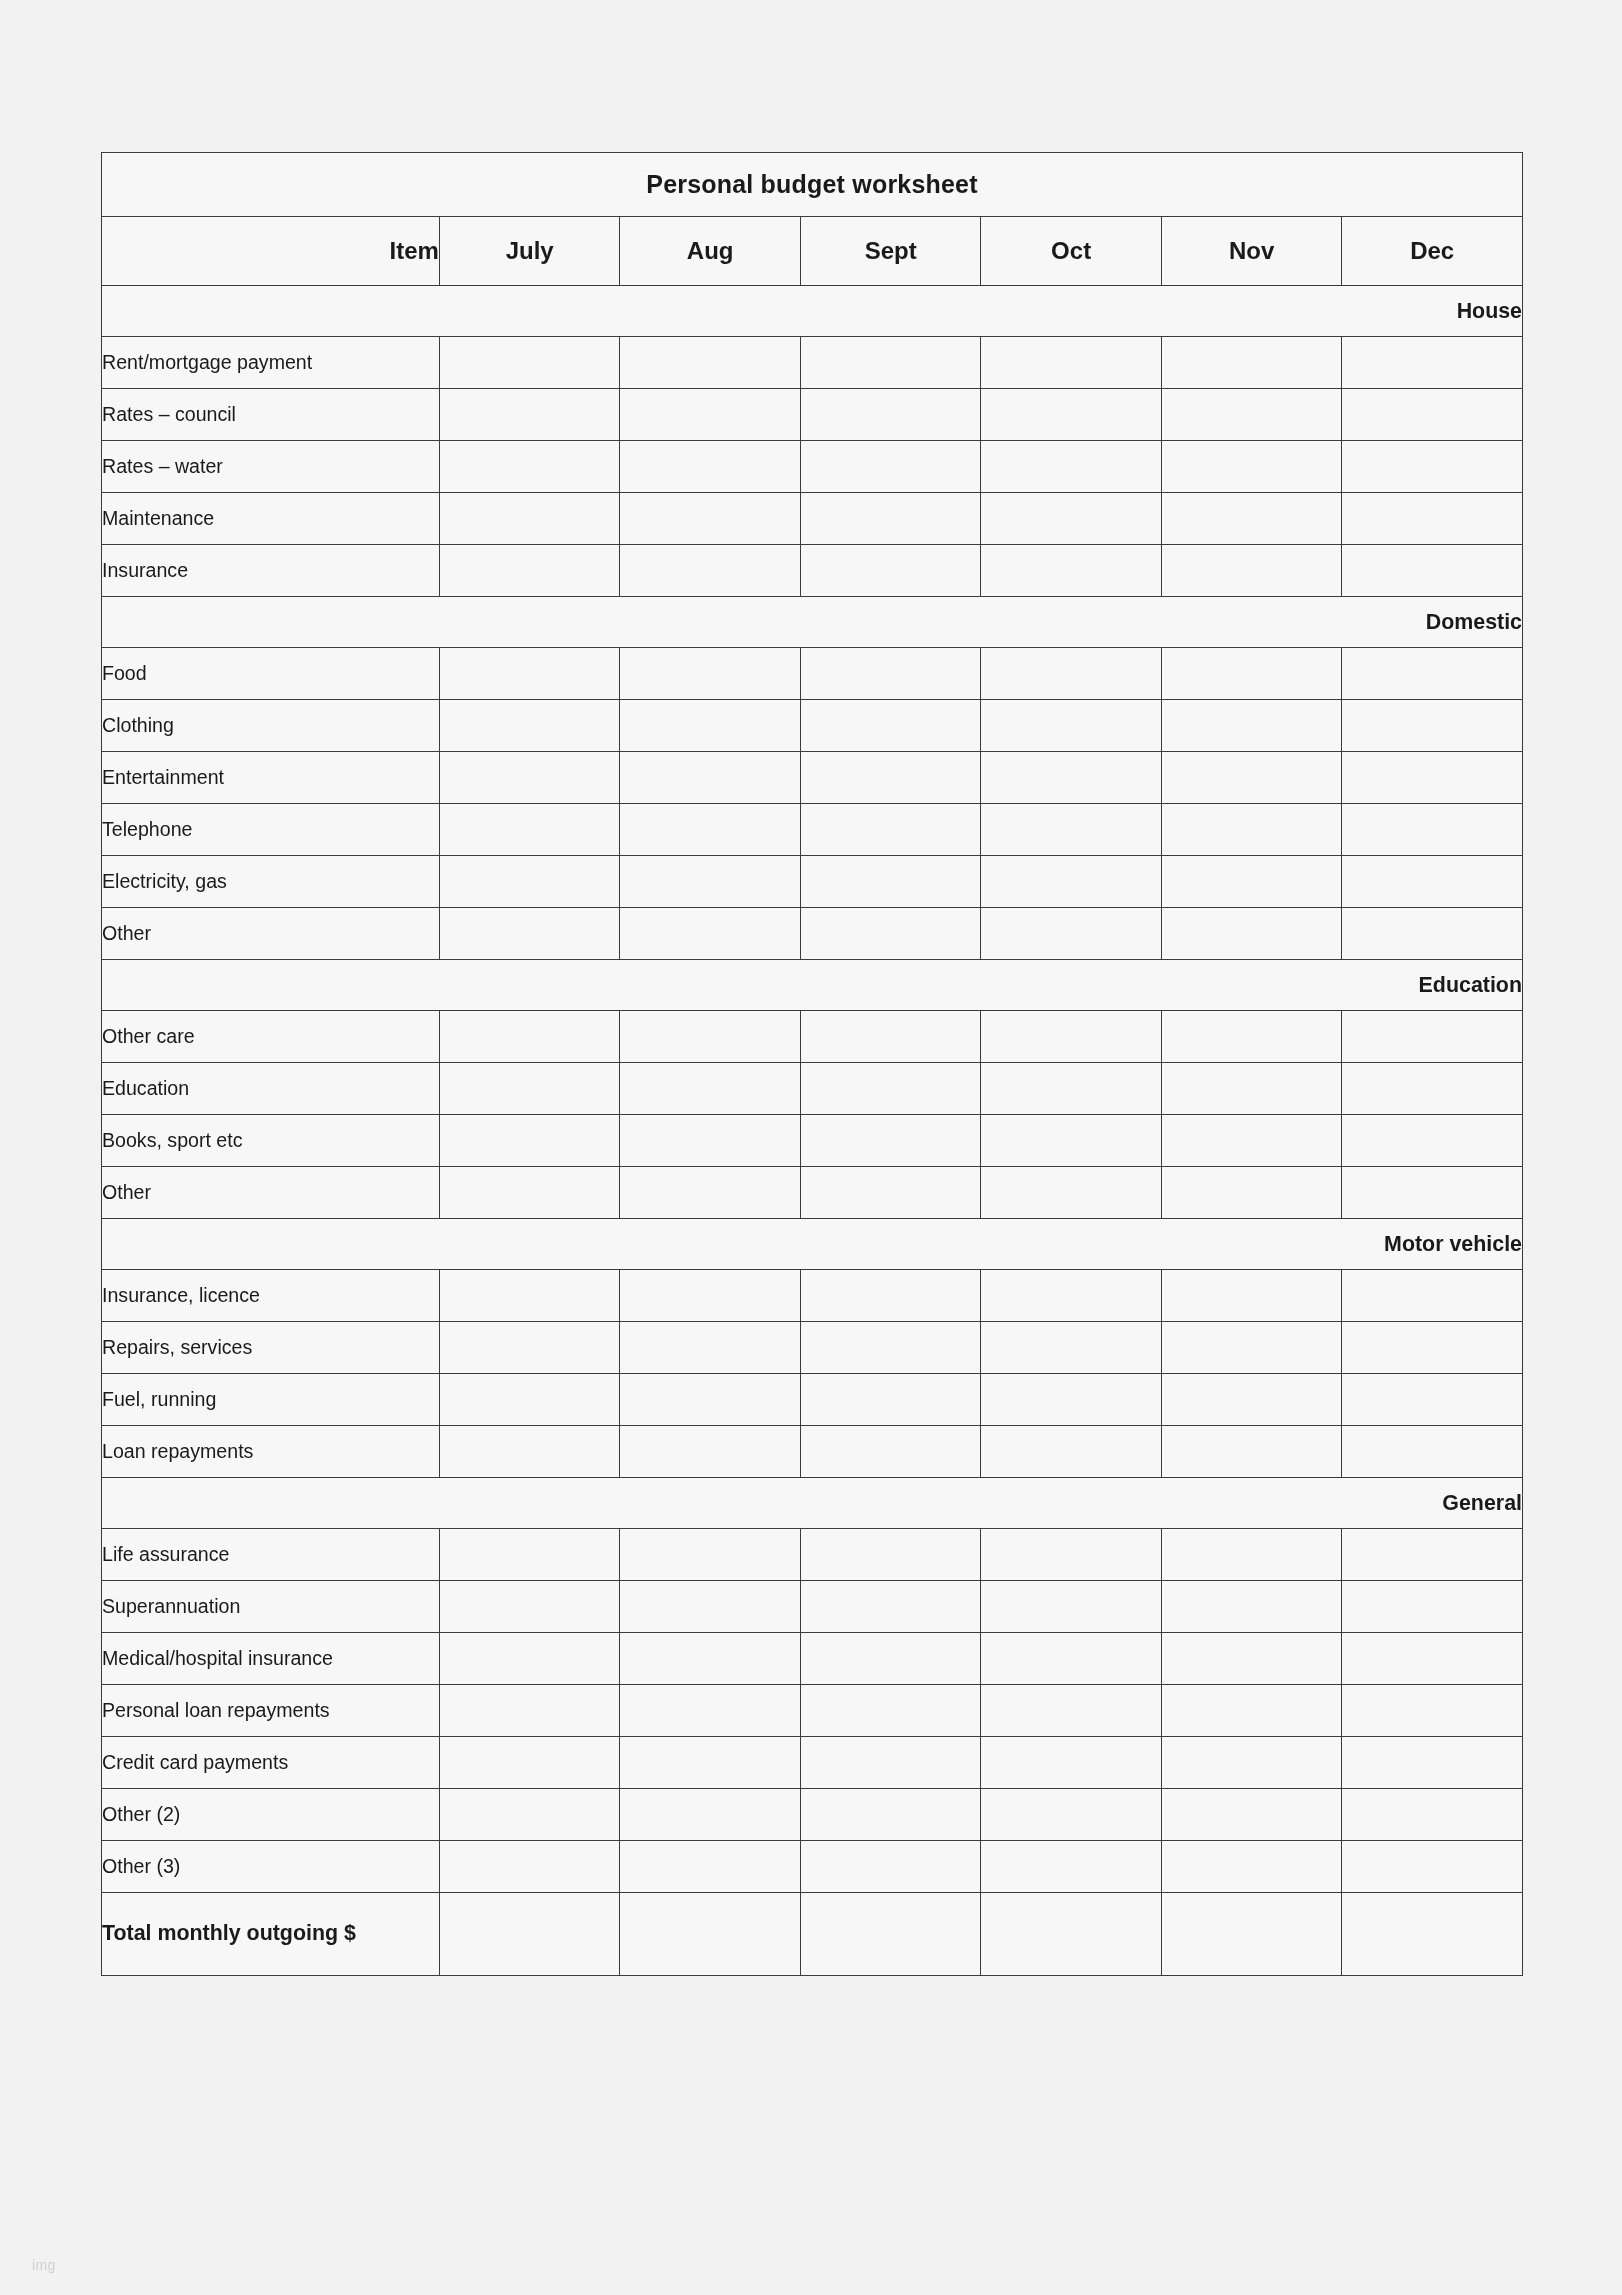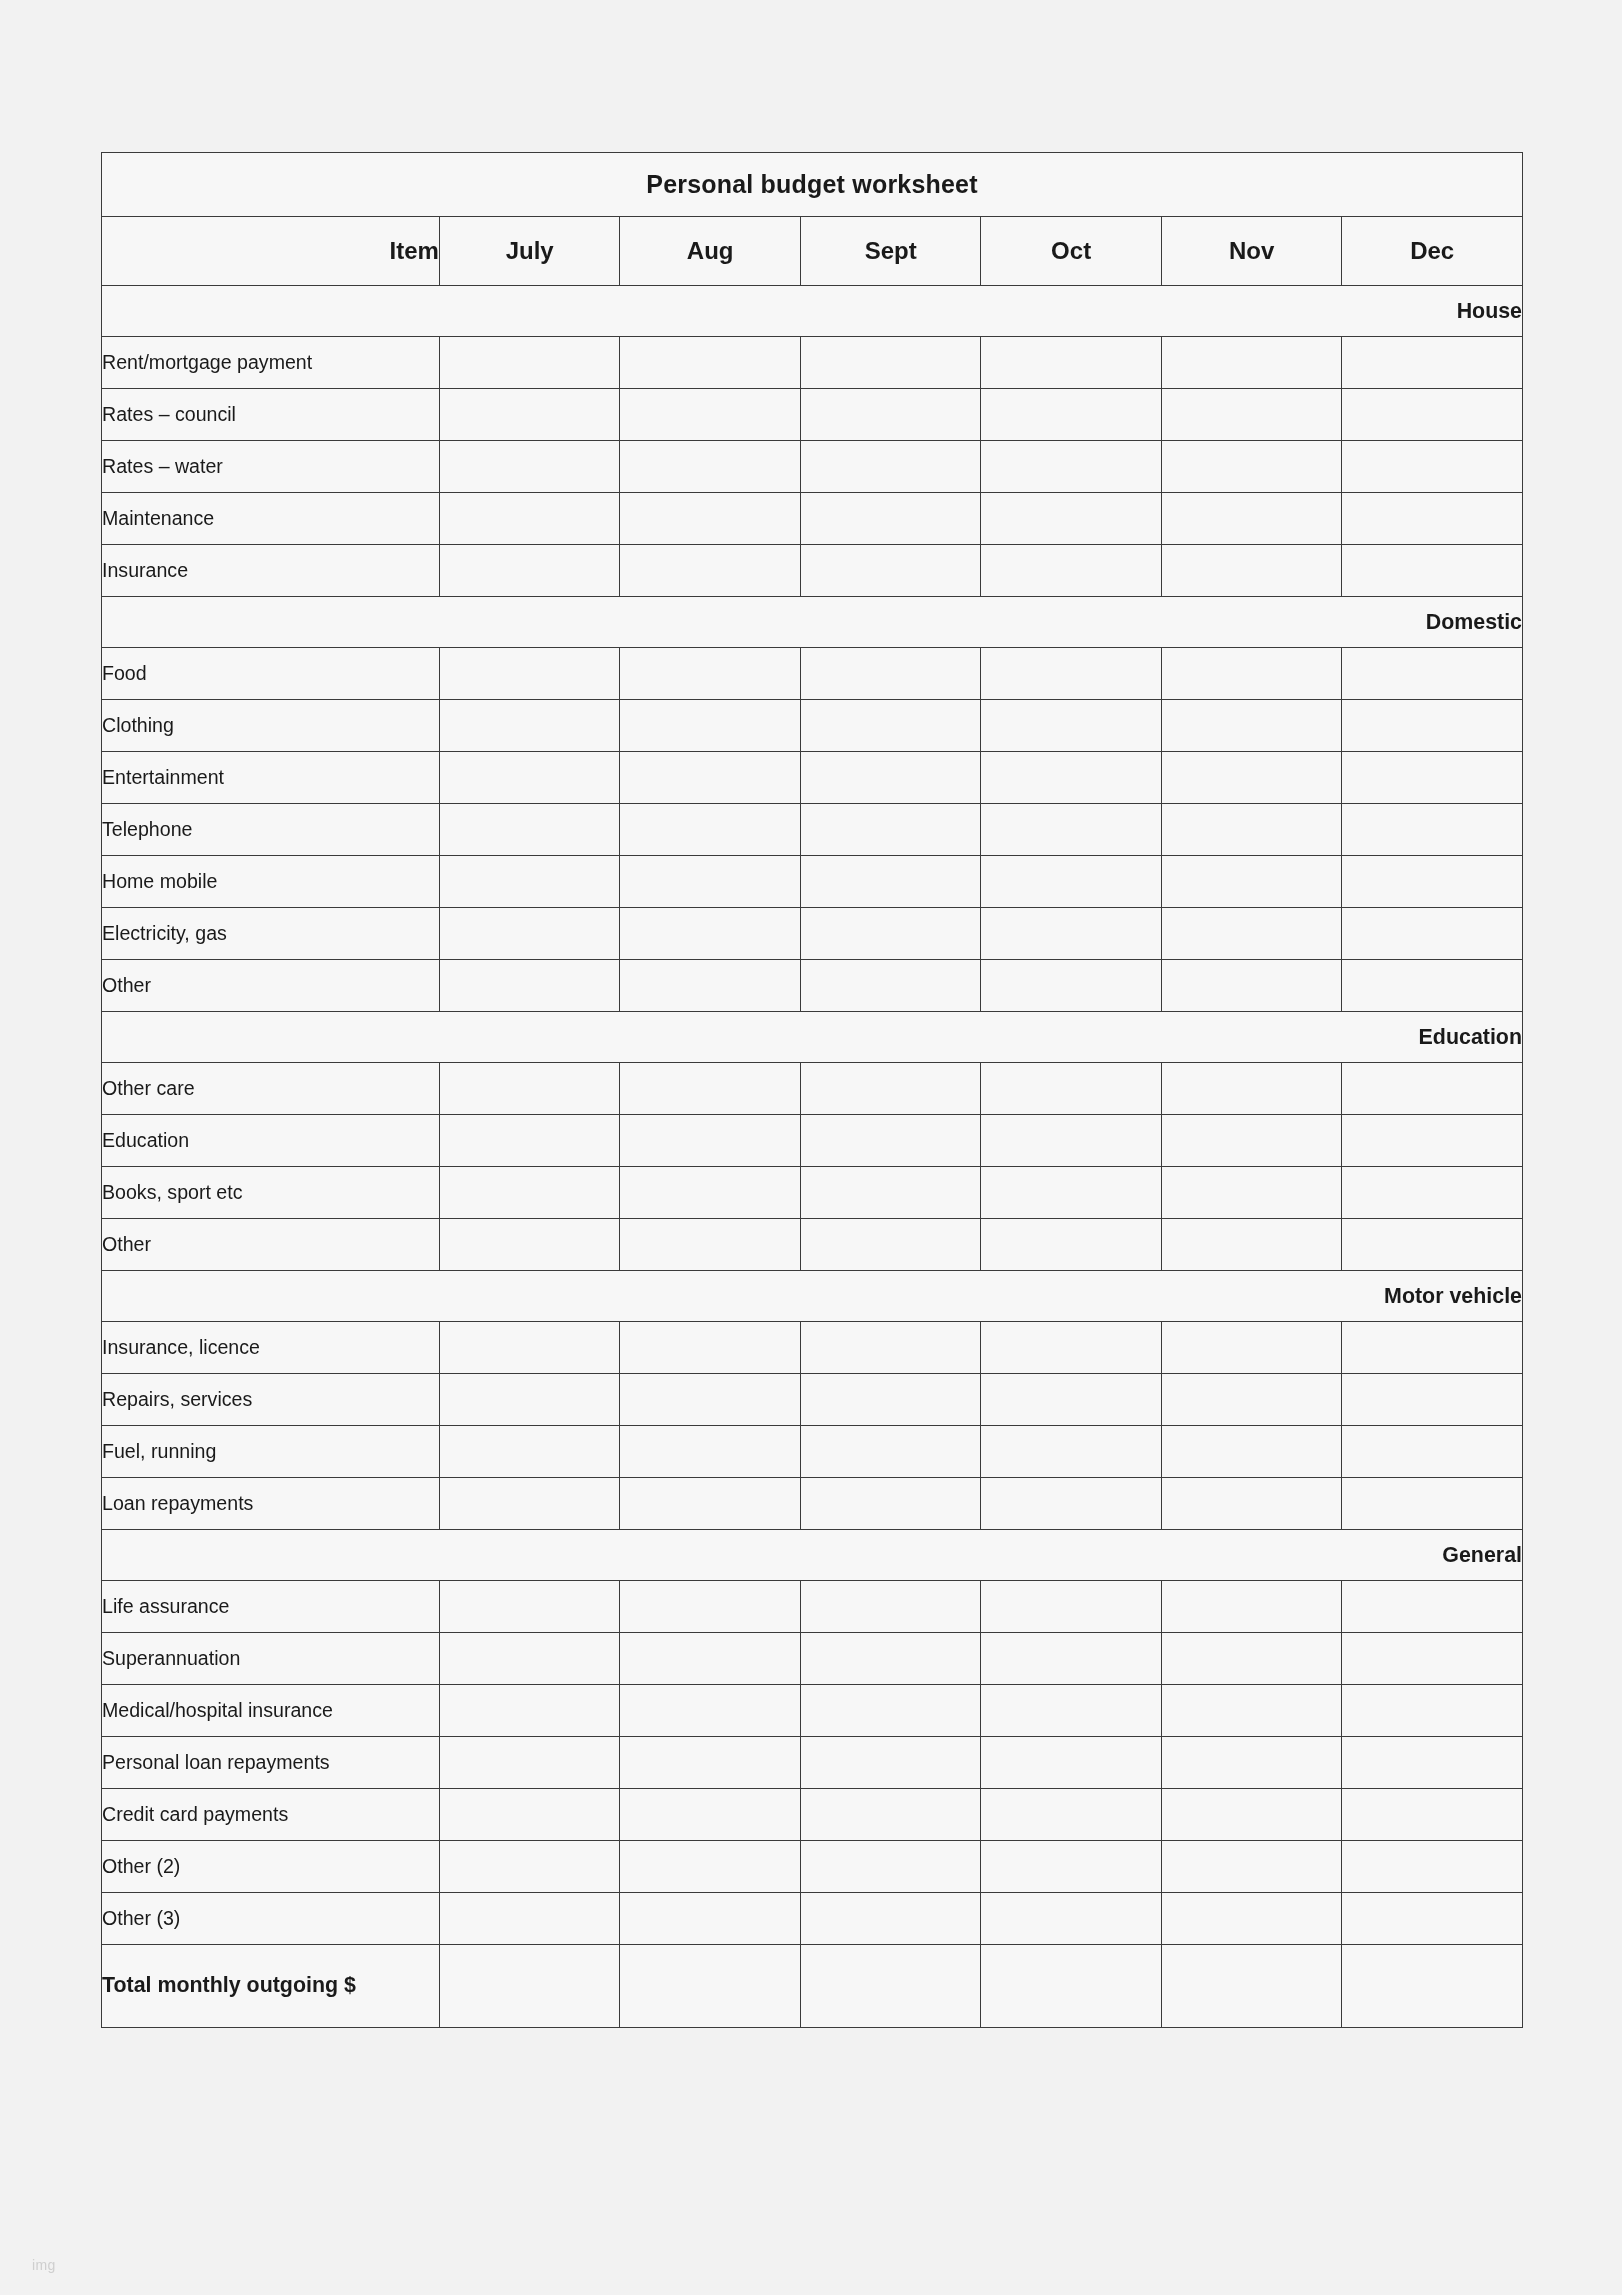--- a/index.html
+++ b/index.html
@@ -210,29 +210,20 @@
         <tr>
           <td class="row-label">Telephone</td>
           <td class="data-cell"></td>
           <td class="data-cell"></td>
           <td class="data-cell"></td>
           <td class="data-cell"></td>
           <td class="data-cell"></td>
           <td class="data-cell"></td>
         </tr>
         <tr>
-          <td class="row-label">Home mobile</td>
-          <td class="data-cell"></td>
-          <td class="data-cell"></td>
-          <td class="data-cell"></td>
-          <td class="data-cell"></td>
-          <td class="data-cell"></td>
-          <td class="data-cell"></td>
-        </tr>
-        <tr>
           <td class="row-label">Electricity, gas</td>
           <td class="data-cell"></td>
           <td class="data-cell"></td>
           <td class="data-cell"></td>
           <td class="data-cell"></td>
           <td class="data-cell"></td>
           <td class="data-cell"></td>
         </tr>
         <tr>
           <td class="row-label">Other</td>

